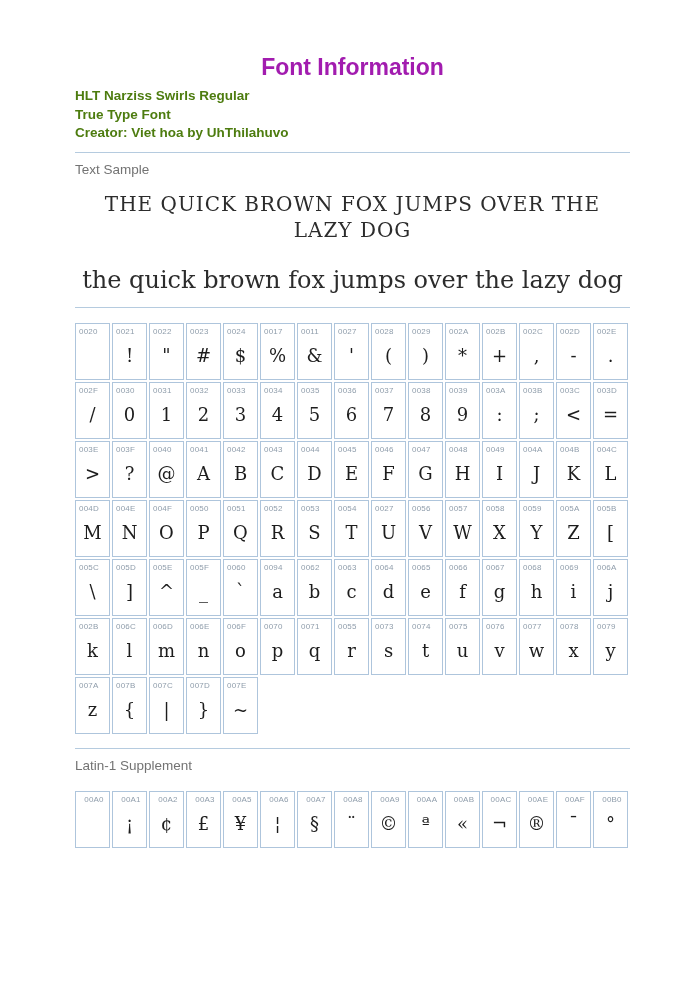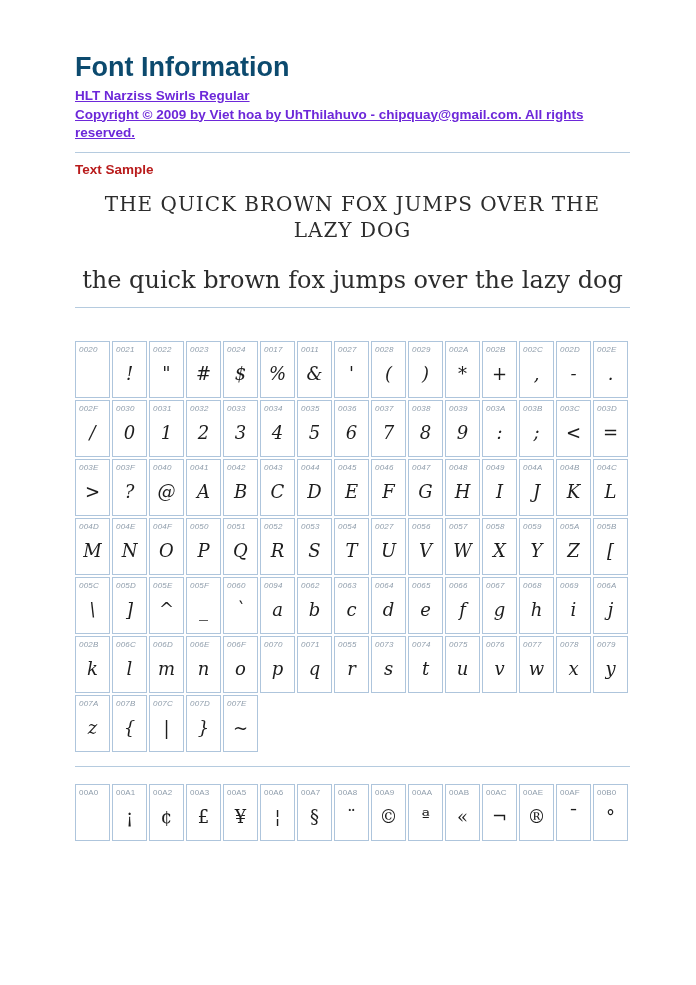--- a/index.html
+++ b/index.html
@@ -11,48 +11,48 @@
     font-family: "Liberation Sans", sans-serif;
     overflow: hidden;
     position: relative;
   }
   .content {
     padding-left: 75px;
     padding-right: 66px;
   }
   .page-title {
     margin: 54px 0 6px 0;
-    font-size: 27px;
+    font-size: 23px;
     line-height: 27px;
     font-weight: bold;
-    color: #0c4a6e;
+    color: #a21caf;
+    text-align: center;
   }
   .details p {
     margin: 0;
     font-size: 13.5px;
     line-height: 18.5px;
     font-weight: bold;
-    color: #6d28d9;
-    text-decoration: underline;
+    color: #4d7c0f;
   }
   .divider {
     border: none;
     border-top: 1px solid #b5cbdf;
     margin: 0;
     height: 0;
   }
   .div-1 { margin-top: 9px; }
   .div-2 { margin-top: 12px; }
   .div-3 { margin-top: 14px; }
   .section-heading {
     margin: 8px 0 0 0;
     font-size: 13.5px;
     line-height: 17px;
-    font-weight: bold;
-    color: #b91c1c;
+    font-weight: normal;
+    color: #737373;
   }
   .sample-upper {
     margin-top: 13px;
     text-align: center;
     font-family: "DejaVu Serif", serif;
     font-size: 20px;
     line-height: 26px;
     letter-spacing: 1px;
     color: #2c2c2c;
     font-weight: normal;
@@ -64,22 +64,22 @@
     font-size: 24px;
     line-height: 30px;
     color: #2c2c2c;
     font-weight: normal;
   }
   .char-grid {
     display: flex;
     flex-direction: column;
     gap: 2px;
   }
-  .grid-basic { margin-top: 33px; font-style: italic; }
-  .grid-latin1 { margin-top: 17px; }
+  .grid-basic { margin-top: 15px; }
+  .grid-latin1 { margin-top: 17px; text-align: center; }
   .char-row {
     display: flex;
     gap: 2px;
   }
   .char-cell {
     width: 35px;
     height: 57px;
     border: 1px solid #aec5dc;
     background: #ffffff;
     display: flex;
@@ -107,21 +107,22 @@
 </head>
 <body>
 
 <div class="page">
   <div class="content">
 
     <h1 class="page-title">Font Information</h1>
 
     <div class="details">
       <p>HLT Narziss Swirls Regular</p>
-      <p>Copyright © 2009 by Viet hoa by UhThilahuvo - chipquay@gmail.com. All rights reserved.</p>
+      <p>True Type Font</p>
+      <p>Creator: Viet hoa by UhThilahuvo</p>
     </div>
 
     <hr class="divider div-1">
     <h2 class="section-heading">Text Sample</h2>
     <div class="sample-upper">THE QUICK BROWN FOX JUMPS OVER THE LAZY DOG</div>
     <div class="sample-lower">the quick brown fox jumps over the lazy dog</div>
 
     <hr class="divider div-2">
     <div class="char-grid grid-basic">
         <div class="char-row">
@@ -514,20 +515,21 @@
             <span class="char-glyph">}</span>
           </div>
           <div class="char-cell">
             <span class="char-code">007E</span>
             <span class="char-glyph">~</span>
           </div>
         </div>
       </div>
 
     <hr class="divider div-3">
+    <h2 class="section-heading">Latin-1 Supplement</h2>
     <div class="char-grid grid-latin1">
         <div class="char-row">
           <div class="char-cell">
             <span class="char-code">00A0</span>
             <span class="char-glyph"> </span>
           </div>
           <div class="char-cell">
             <span class="char-code">00A1</span>
             <span class="char-glyph">¡</span>
           </div>

